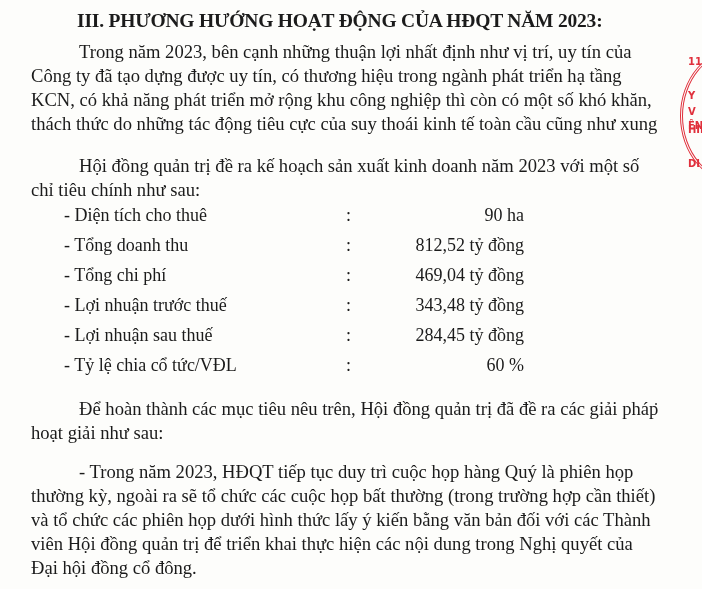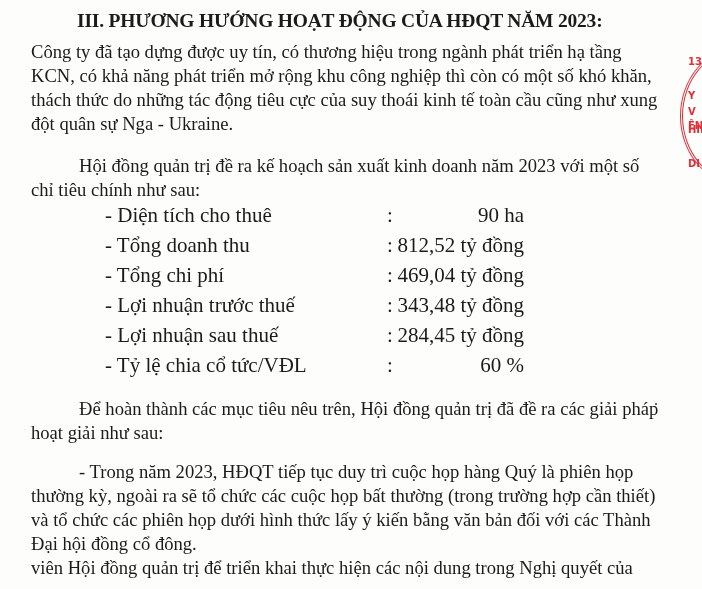--- a/index.html
+++ b/index.html
@@ -20,21 +20,21 @@
       position: absolute; left: 31px; width: 616px;
       font-size: 18.6px; line-height: 24px;
       text-align: justify; text-align-last: left;
     }
     .para .line { display: block; white-space: nowrap; }
     .para .line.indent { padding-left: 48px; }
     .p1 { top: 40px; }
     .p2 { top: 154px; }
     .metrics { position: absolute; left: 64px; top: 203px; width: 460px; }
     .metric {
-      position: relative; height: 30px; font-size: 21px; line-height: 24px; margin-left: 41px;
+      position: relative; height: 30px; font-size: 18px; line-height: 24px;
     }
     .metric .label { position: absolute; left: 0; top: 0; white-space: nowrap; }
     .metric .colon { position: absolute; left: 282px; top: 0; }
     .metric .value { position: absolute; right: 0; top: 0; white-space: nowrap; text-align: center; }
     .p3 { top: 397px; }
     .p4 { top: 460px; }
     .stamp {
       position: absolute; left: 680px; top: 48px; width: 80px; height: 140px;
       color: #e0303c; font-family: "DejaVu Sans", sans-serif; font-weight: bold;
       font-size: 10px;
@@ -47,24 +47,24 @@
     .dot { position: absolute; left: 655px; top: 403px; width: 2px; height: 2px; background: #333; border-radius: 50%; }
   </style>
 </head>
 <body>
 
 <div class="page">
 
   <div class="heading">III. PHƯƠNG HƯỚNG HOẠT ĐỘNG CỦA HĐQT NĂM 2023:</div>
 
   <div class="para p1">
+    <span class="line indent">Trong năm 2023, bên cạnh những thuận lợi nhất định như vị trí, uy tín của</span>
     <span class="line">Công ty đã tạo dựng được uy tín, có thương hiệu trong ngành phát triển hạ tầng</span>
     <span class="line">KCN, có khả năng phát triển mở rộng khu công nghiệp thì còn có một số khó khăn,</span>
     <span class="line">thách thức do những tác động tiêu cực của suy thoái kinh tế toàn cầu cũng như xung</span>
-    <span class="line">đột quân sự Nga - Ukraine.</span>
   </div>
 
   <div class="para p2">
     <span class="line indent">Hội đồng quản trị đề ra kế hoạch sản xuất kinh doanh năm 2023 với một số</span>
     <span class="line">chỉ tiêu chính như sau:</span>
   </div>
 
   <div class="metrics">
     <div class="metric">
       <span class="label">- Diện tích cho thuê</span>
@@ -100,29 +100,29 @@
 
   <div class="para p3">
     <span class="line indent">Để hoàn thành các mục tiêu nêu trên, Hội đồng quản trị đã đề ra các giải pháp</span>
     <span class="line">hoạt giải như sau:</span>
   </div>
 
   <div class="para p4">
     <span class="line indent">- Trong năm 2023, HĐQT tiếp tục duy trì cuộc họp hàng Quý là phiên họp</span>
     <span class="line">thường kỳ, ngoài ra sẽ tổ chức các cuộc họp bất thường (trong trường hợp cần thiết)</span>
     <span class="line">và tổ chức các phiên họp dưới hình thức lấy ý kiến bằng văn bản đối với các Thành</span>
+    <span class="line">viên Hội đồng quản trị để triển khai thực hiện các nội dung trong Nghị quyết của</span>
     <span class="line">Đại hội đồng cổ đông.</span>
-    <span class="line">viên Hội đồng quản trị để triển khai thực hiện các nội dung trong Nghị quyết của</span>
   </div>
 
   <div class="dot"></div>
 
   <div class="stamp">
     <div class="ring"></div>
-    <span class="t" style="top:8px;">13</span>
+    <span class="t" style="top:8px;">11</span>
     <span class="t" style="top:42px;">Y</span>
     <span class="t" style="top:58px;">V</span>
     <span class="t" style="top:76px;">HIỆ</span>
     <span class="t" style="top:72px;">ÊN</span>
     <span class="t" style="top:110px;">DI</span>
   </div>
 
 </div>
 
 </body></html>

